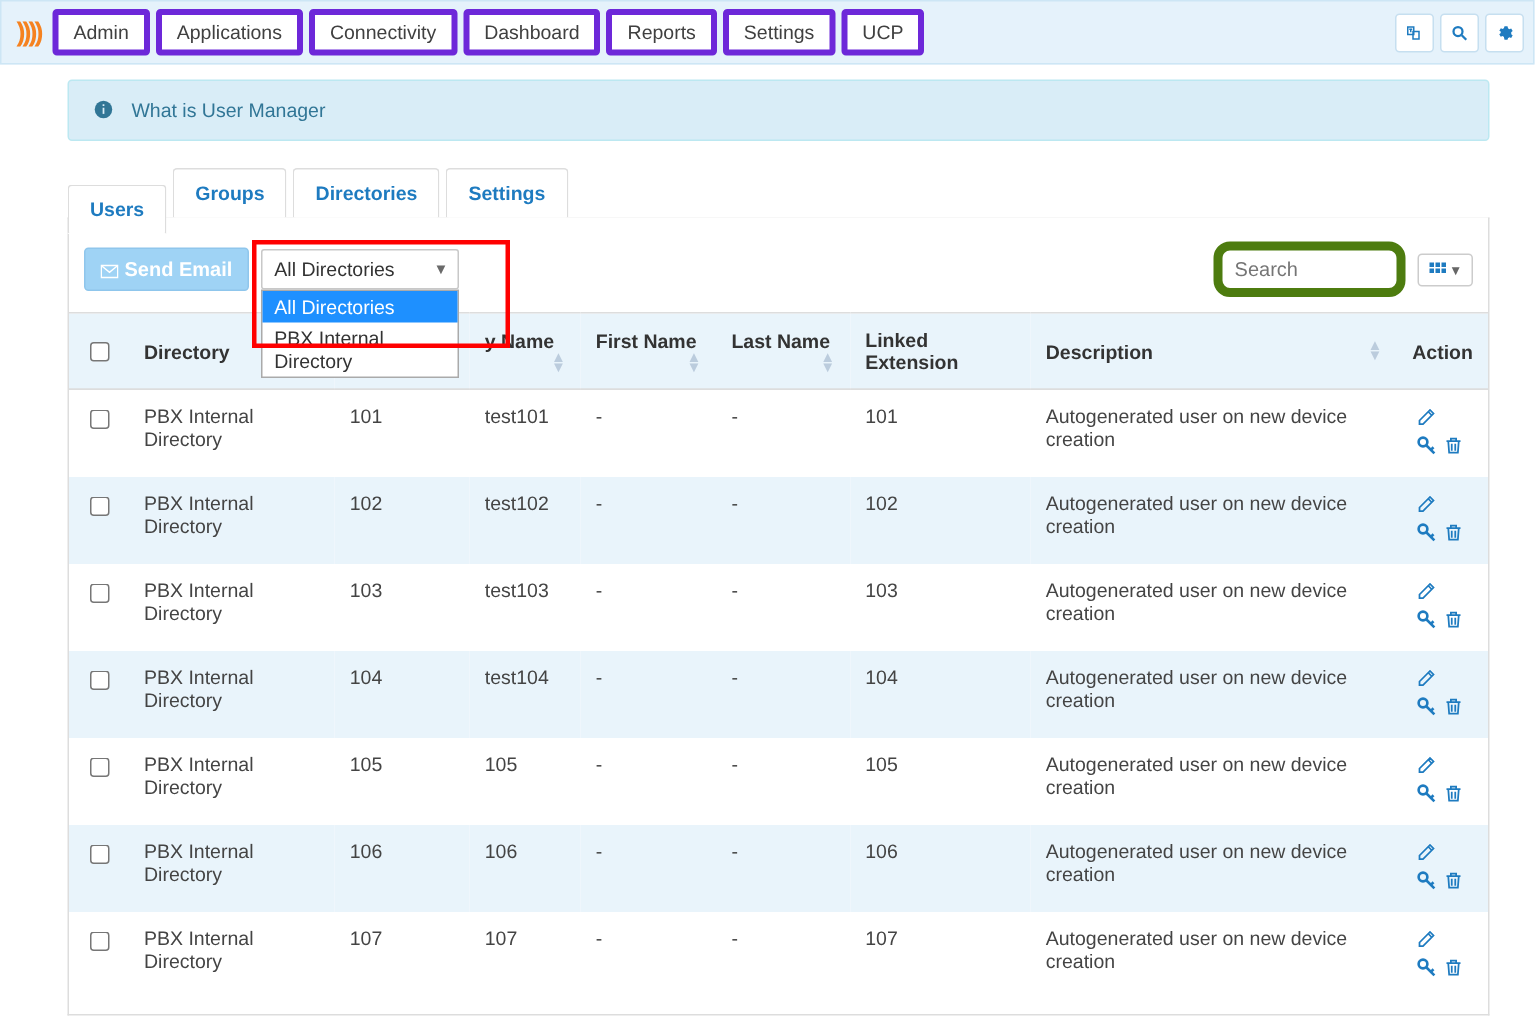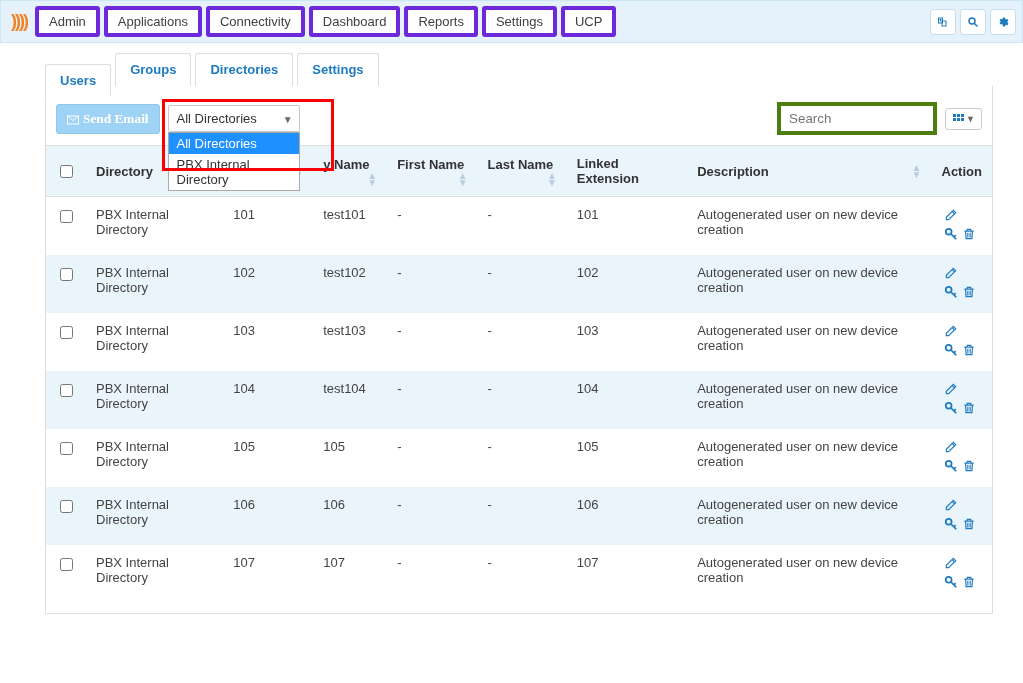--- a/index.html
+++ b/index.html
@@ -115,21 +115,20 @@
     position:relative;
   }
   .send-email-btn {
     background:#9fd3f5;
     color:#fff;
     border:1px solid #8fc6ec;
     border-radius:3px;
     padding:6px 10px;
     font-weight:600;
     cursor:pointer;
-    font-family:Liberation Serif, serif;
   }
   .dropdown-wrap {
     position:relative;
     width:132px;
   }
   .dropdown-select {
     width:100%;
     border:1px solid #c8c8c8;
     background:#fff;
     padding:5px 20px 5px 8px;
@@ -165,24 +164,24 @@
     background:#1e90ff;
     color:#fff;
   }
   .highlight-box {
     position:absolute;
     border:3px solid #ff0000;
     pointer-events:none;
     z-index:30;
   }
   .search-input {
-    border:4px solid #4d7c0f;
-    border-radius:0;
+    border:6px solid #4d7c0f;
+    border-radius:11px;
     padding:5px 8px;
-    width:160px;
+    width:128px;
   }
   .columns-btn {
     border:1px solid #ccc;
     background:#fff;
     color:#1e7bc0;
     padding:4px 6px;
     border-radius:3px;
     cursor:pointer;
     display:inline-flex;
     align-items:center;
@@ -261,20 +260,30 @@
     </span>
     <span class="icon-btn">
       <svg width="14" height="14" viewBox="0 0 24 24" fill="#1e7bc0">
           <path d="M12 8a4 4 0 100 8 4 4 0 000-8zm9 4a7 7 0 00-.1-1l2-1.6-2-3.4-2.4 1a7 7 0 00-1.7-1L16 3h-4l-.8 2.5a7 7 0 00-1.7 1l-2.4-1-2 3.4L7 10a7 7 0 000 2l-2 1.6 2 3.4 2.4-1a7 7 0 001.7 1L12 21h4l.8-2.5a7 7 0 001.7-1l2.4 1 2-3.4-2-1.6c.1-.5.1-1 .1-1z"></path>
         </svg>
     </span>
   </div>
 
   <div class="content">
 
+    <div class="info-box">
+      <span class="info-icon">
+        <svg width="14" height="14" viewBox="0 0 24 24" fill="#317696" style="display:inline;vertical-align:-2px">
+            <circle cx="12" cy="12" r="10"></circle>
+            <rect x="11" y="10" width="2" height="7" fill="#d9edf7"></rect>
+            <rect x="11" y="6" width="2" height="2" fill="#d9edf7"></rect>
+          </svg>
+      </span>
+      <span>What is User Manager</span>
+    </div>
 
     <div class="tabs">
       <div class="tab active">Users</div>
       <div class="tab">Groups</div>
       <div class="tab">Directories</div>
       <div class="tab">Settings</div>
     </div>
 
     <div class="panel">
       <div class="toolbar">

